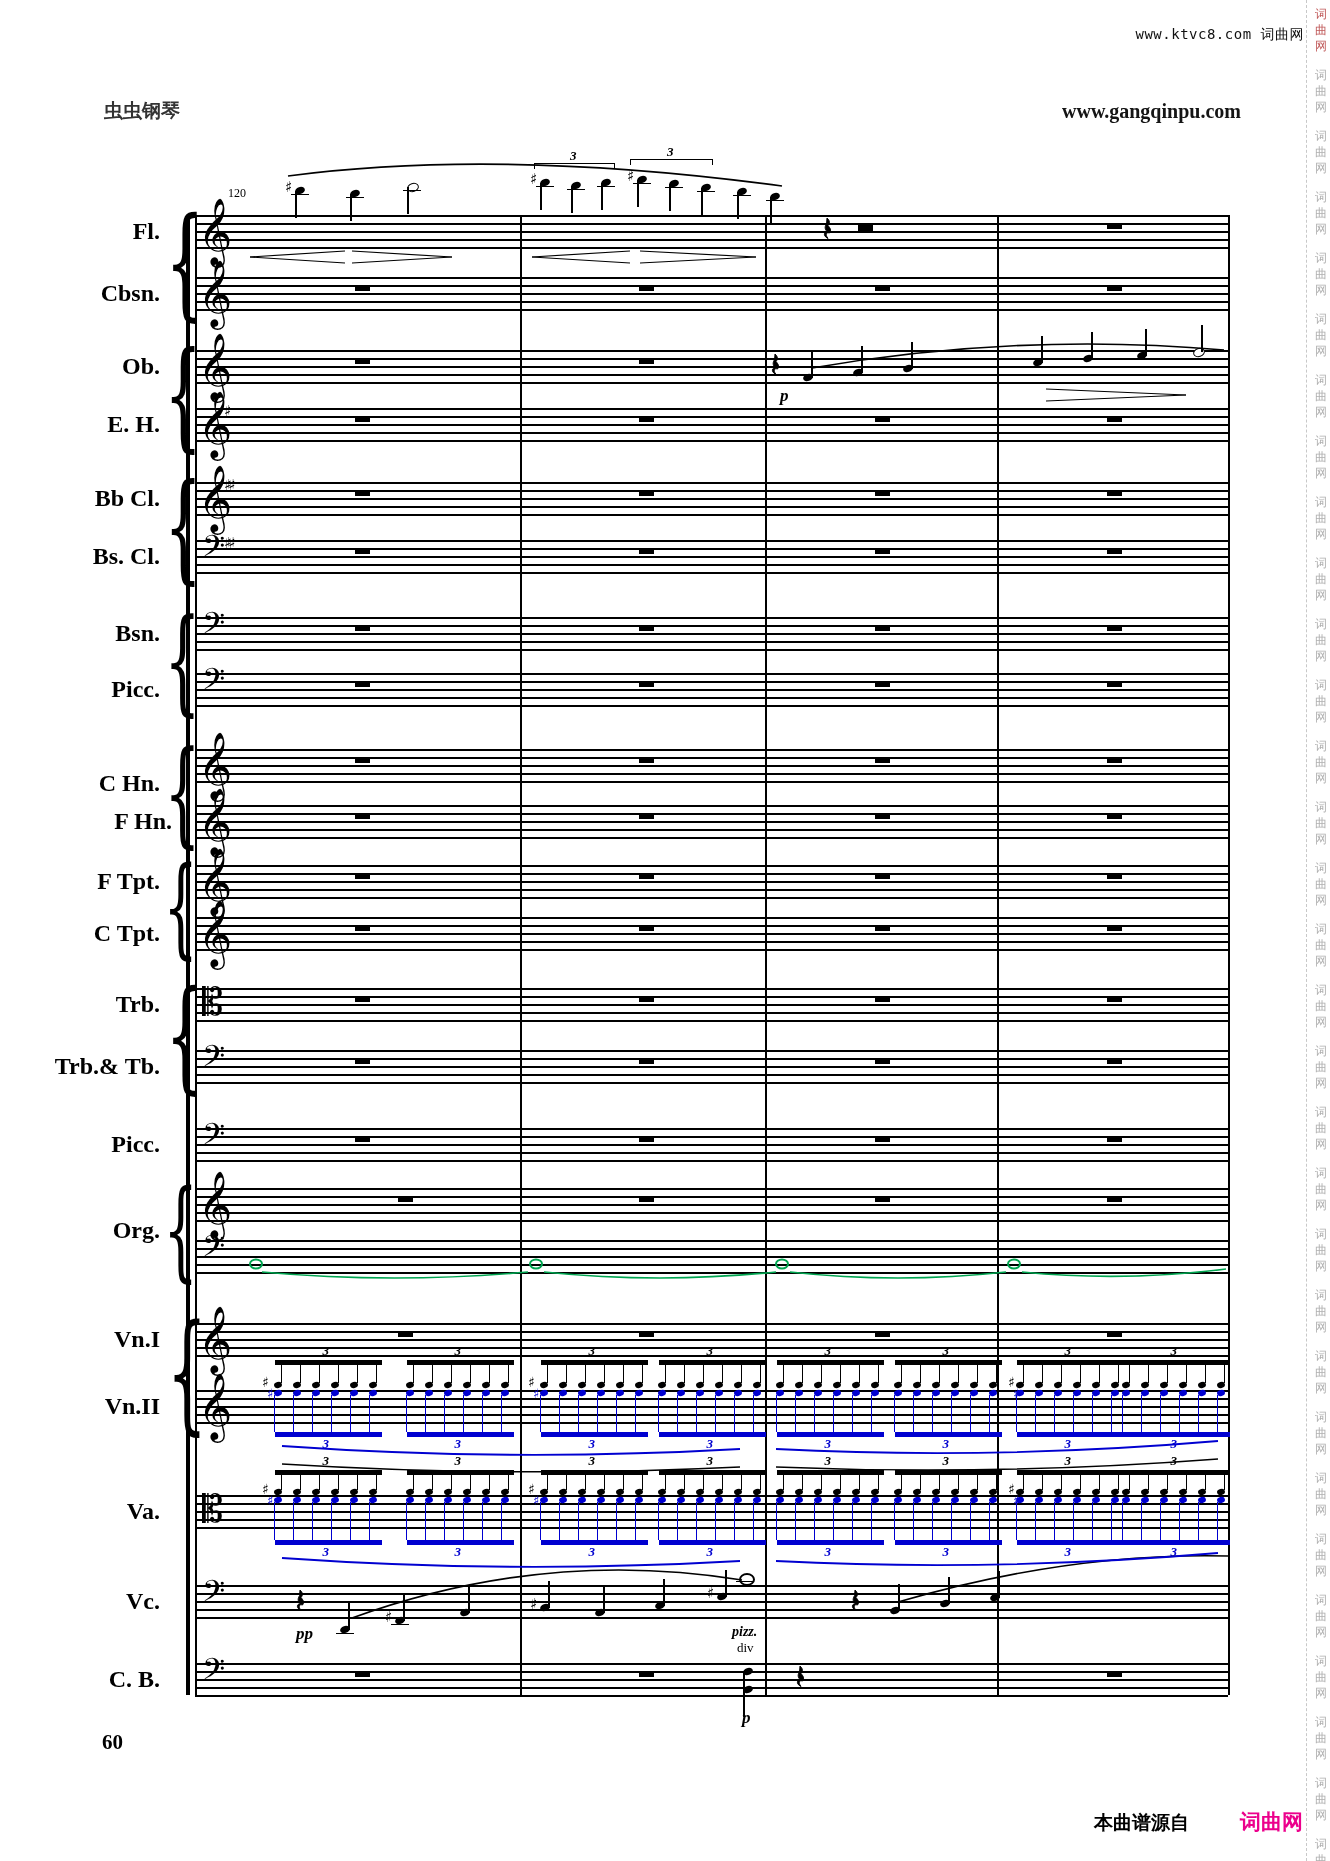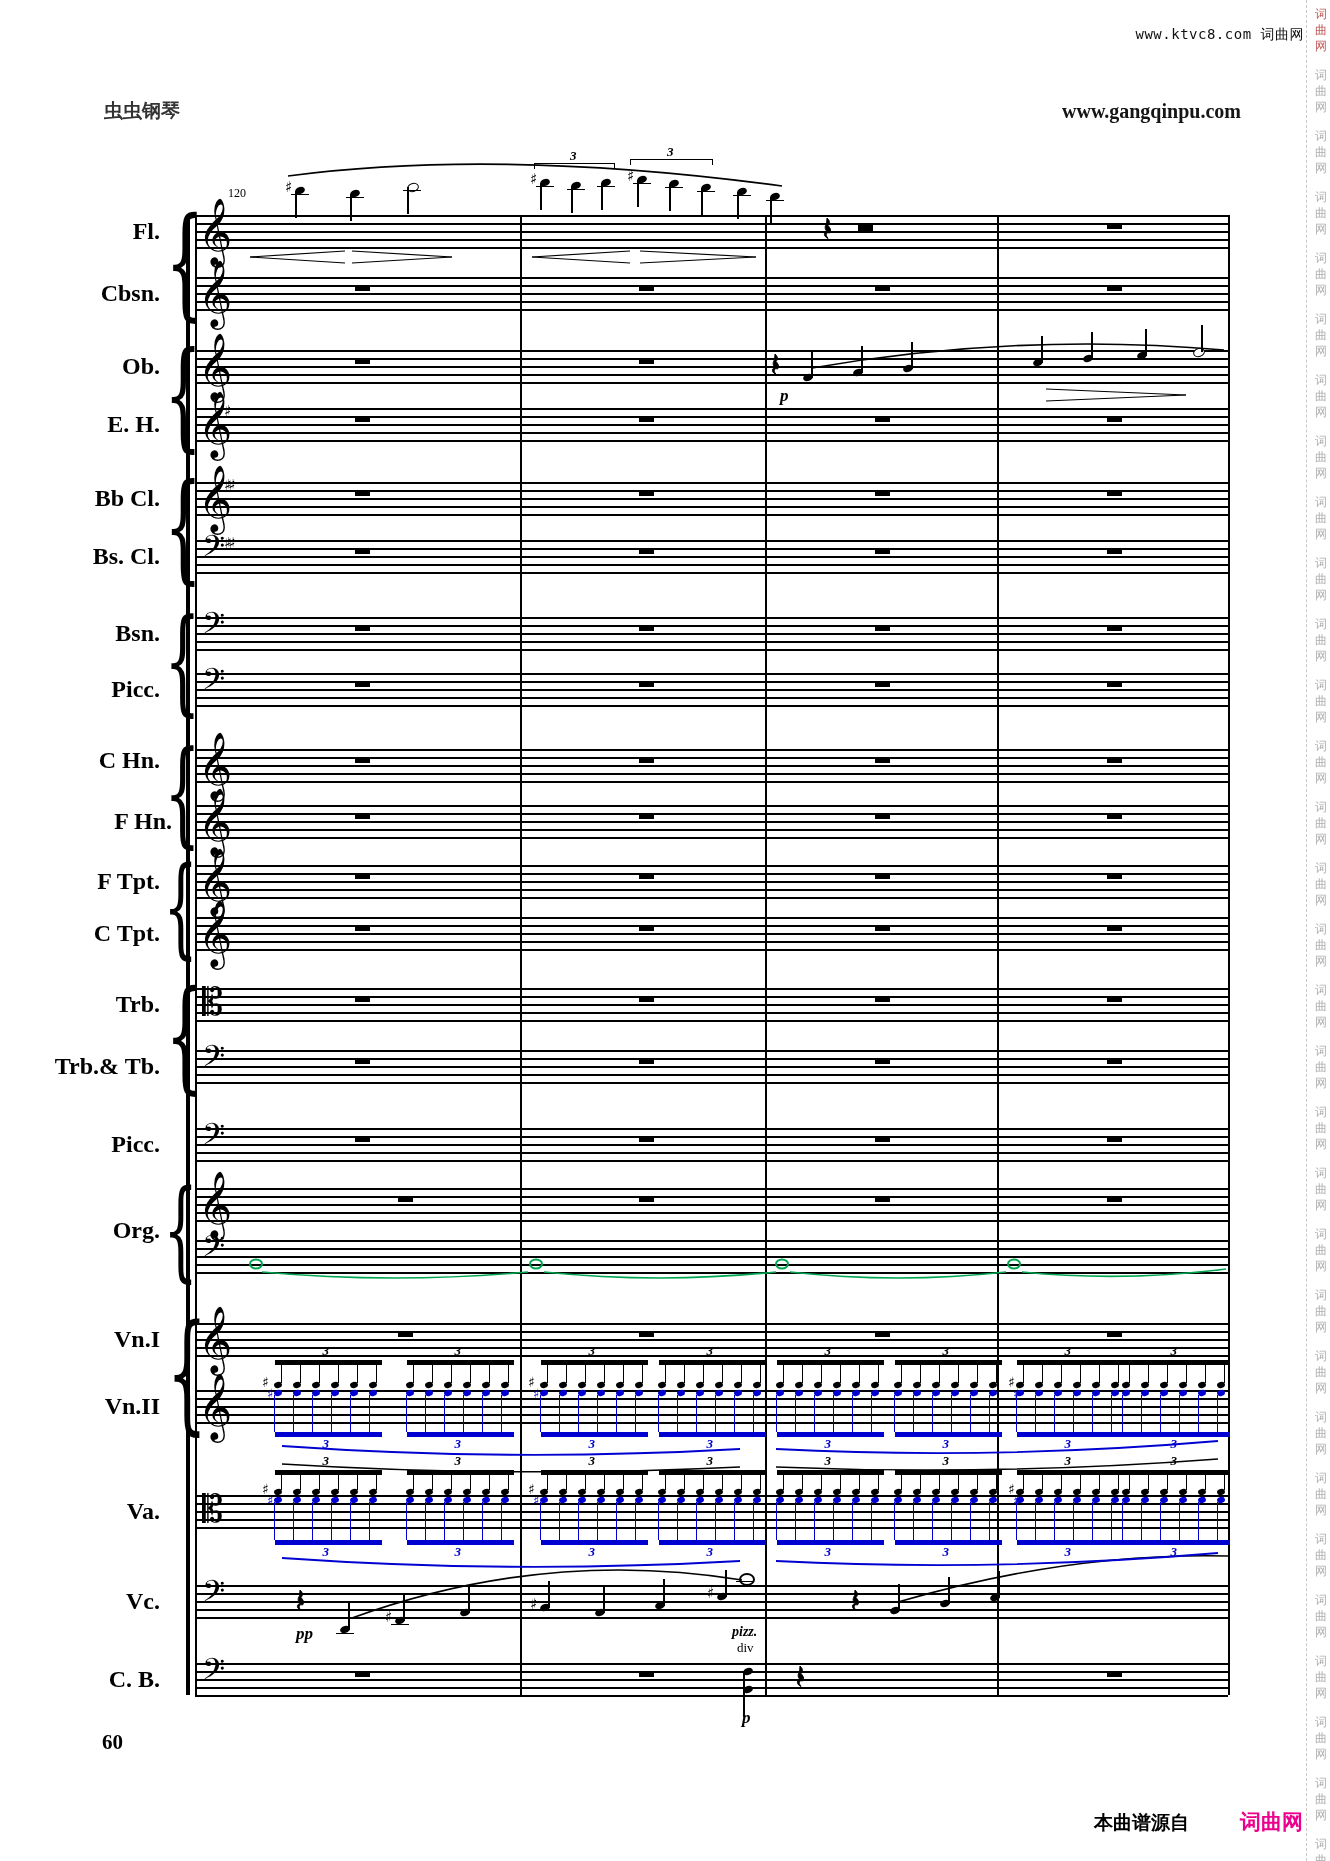--- a/index.html
+++ b/index.html
@@ -125,21 +125,21 @@
     <div class="abs clef bass" style="left: 202px; top: 683px;">𝄢</div>
     <div class="abs" style="left: 355px; top: 681px; width: 15px; height: 6px; background: rgb(0, 0, 0);"></div>
     <div class="abs" style="left: 639px; top: 681px; width: 15px; height: 6px; background: rgb(0, 0, 0);"></div>
     <div class="abs" style="left: 875px; top: 681px; width: 15px; height: 6px; background: rgb(0, 0, 0);"></div>
     <div class="abs" style="left: 1107px; top: 681px; width: 15px; height: 6px; background: rgb(0, 0, 0);"></div>
     <div class="abs" style="left: 195px; top: 749px; width: 1033px; height: 1.5px; background: rgb(0, 0, 0);"></div>
     <div class="abs" style="left: 195px; top: 757px; width: 1033px; height: 1.5px; background: rgb(0, 0, 0);"></div>
     <div class="abs" style="left: 195px; top: 765px; width: 1033px; height: 1.5px; background: rgb(0, 0, 0);"></div>
     <div class="abs" style="left: 195px; top: 773px; width: 1033px; height: 1.5px; background: rgb(0, 0, 0);"></div>
     <div class="abs" style="left: 195px; top: 781px; width: 1033px; height: 1.5px; background: rgb(0, 0, 0);"></div>
-    <div class="abs label" style="left: 8px; top: 760px;">C Hn.</div>
+    <div class="abs label" style="left: 8px; top: 783px;">C Hn.</div>
     <div class="abs clef treble" style="left: 198px; top: 765px;">𝄞</div>
     <div class="abs" style="left: 355px; top: 757px; width: 15px; height: 6px; background: rgb(0, 0, 0);"></div>
     <div class="abs" style="left: 639px; top: 757px; width: 15px; height: 6px; background: rgb(0, 0, 0);"></div>
     <div class="abs" style="left: 875px; top: 757px; width: 15px; height: 6px; background: rgb(0, 0, 0);"></div>
     <div class="abs" style="left: 1107px; top: 757px; width: 15px; height: 6px; background: rgb(0, 0, 0);"></div>
     <div class="abs" style="left: 195px; top: 805px; width: 1033px; height: 1.5px; background: rgb(0, 0, 0);"></div>
     <div class="abs" style="left: 195px; top: 813px; width: 1033px; height: 1.5px; background: rgb(0, 0, 0);"></div>
     <div class="abs" style="left: 195px; top: 821px; width: 1033px; height: 1.5px; background: rgb(0, 0, 0);"></div>
     <div class="abs" style="left: 195px; top: 829px; width: 1033px; height: 1.5px; background: rgb(0, 0, 0);"></div>
     <div class="abs" style="left: 195px; top: 837px; width: 1033px; height: 1.5px; background: rgb(0, 0, 0);"></div>

